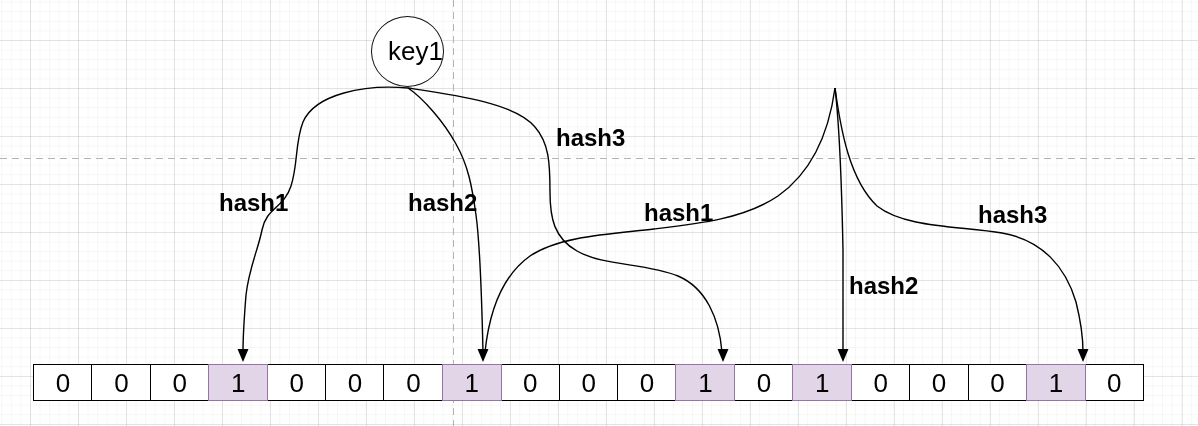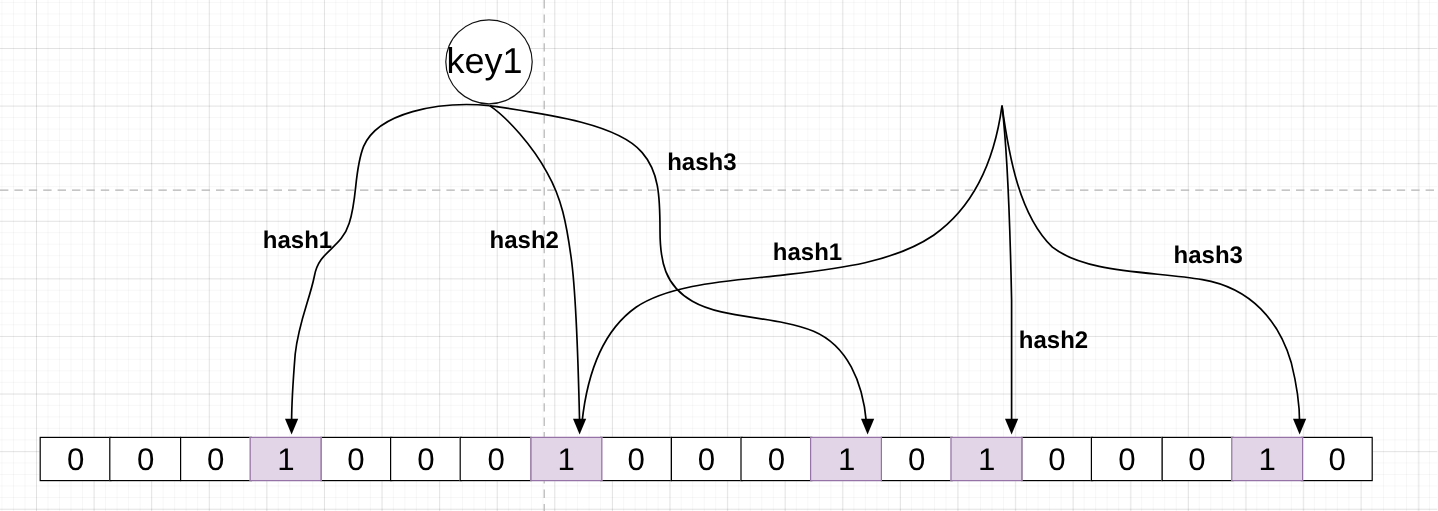--- a/index.html
+++ b/index.html
@@ -20,28 +20,28 @@
     background-position:30px 40px,30px 40px,30px 40px,30px 40px;
   }
   svg.overlay{position:absolute;left:0;top:0;width:1198px;height:426px;}
   .edge{fill:none;stroke:#000000;stroke-width:1.4px;}
   .guide{stroke:#b4b4b4;stroke-width:1px;stroke-dasharray:7 5;}
   .arrowhead{fill:#000000;stroke:none;}
 
   .key-node{
     position:absolute;width:73px;height:71px;border-radius:50%;
     background:#ffffff;border:1.8px solid #111111;
-    display:flex;align-items:center;justify-content:flex-start;
-    font-size:30px;color:#000000;box-sizing:border-box;
+    display:flex;align-items:center;justify-content:flex-end;
+    font-size:26px;color:#000000;box-sizing:border-box;
   }
   #key1{left:371px;top:16px;}
   #key2{left:799px;top:18px;}
 
   .hash-label{
-    position:absolute;font-weight:bold;font-size:20px;color:#000000;
+    position:absolute;font-weight:bold;font-size:24px;color:#000000;
     white-space:nowrap;line-height:1;
   }
   #hl0{left:219px;top:191px;}
   #hl1{left:408px;top:191px;}
   #hl2{left:556px;top:126px;}
   #hl3{left:644px;top:201px;}
   #hl4{left:849px;top:274px;}
   #hl5{left:978px;top:203px;}
 
   .bit-array{

